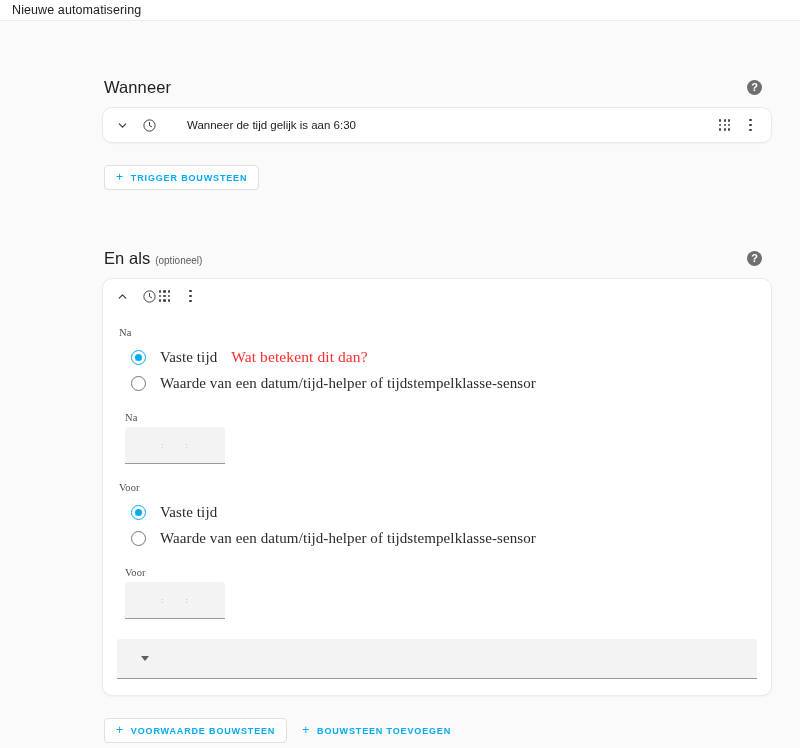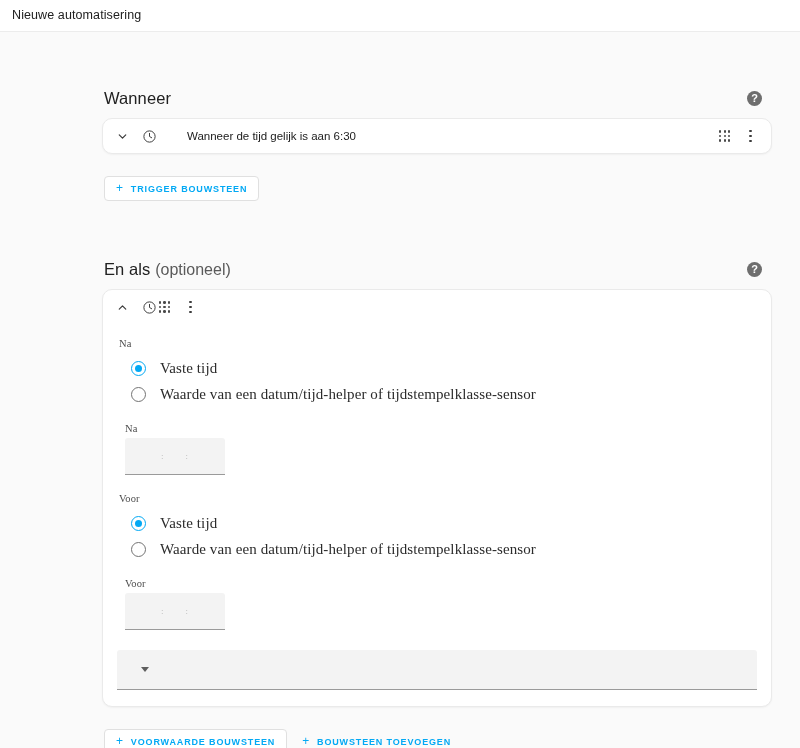--- a/index.html
+++ b/index.html
@@ -13,21 +13,21 @@
     height: 748px;
     background: #fafafa;
     font-family: "Liberation Sans", "DejaVu Sans", sans-serif;
     color: #212121;
     overflow: hidden;
     -webkit-font-smoothing: antialiased;
   }
 
   
   .topbar {
-    height: 32px;
+    height: 21px;
     background: #ffffff;
     border-bottom: 1px solid #ececec;
     display: flex;
     align-items: center;
     padding: 0 0 0 12px;
   }
   .topbar-title {
     font-size: 12.5px;
     color: #212121;
     letter-spacing: .1px;
@@ -53,21 +53,21 @@
     padding: 8px 4px 10px 2px;
     margin-top: 31px;
   }
   .section-title {
     font-size: 16.5px;
     font-weight: 400;
     color: #212121;
     letter-spacing: .1px;
   }
   .section-title .optional {
-    font-size: 16px;
+    font-size: 10px;
     color: #5a5a5a;
     letter-spacing: 0;
   }
   .help-icon {
     width: 15px; height: 15px;
     border-radius: 50%;
     background: #6e6e6e;
     color: #ffffff;
     font-size: 11px;
     font-weight: 700;
@@ -409,20 +409,21 @@
       </div>
 
       <div class="card-body">
 
         <div class="field-group">
           <div class="group-label">Na</div>
 
           <div class="radio-row">
             <span class="radio checked"></span>
             <span class="radio-label">Vaste tijd</span>
+            <span class="annotation">Wat betekent dit dan?</span>
           </div>
 
           <div class="radio-row">
             <span class="radio"></span>
             <span class="radio-label">Waarde van een datum/tijd-helper of tijdstempelklasse-sensor</span>
           </div>
 
           <div class="time-block">
             <div class="time-label">Na</div>
             <div class="time-input">

